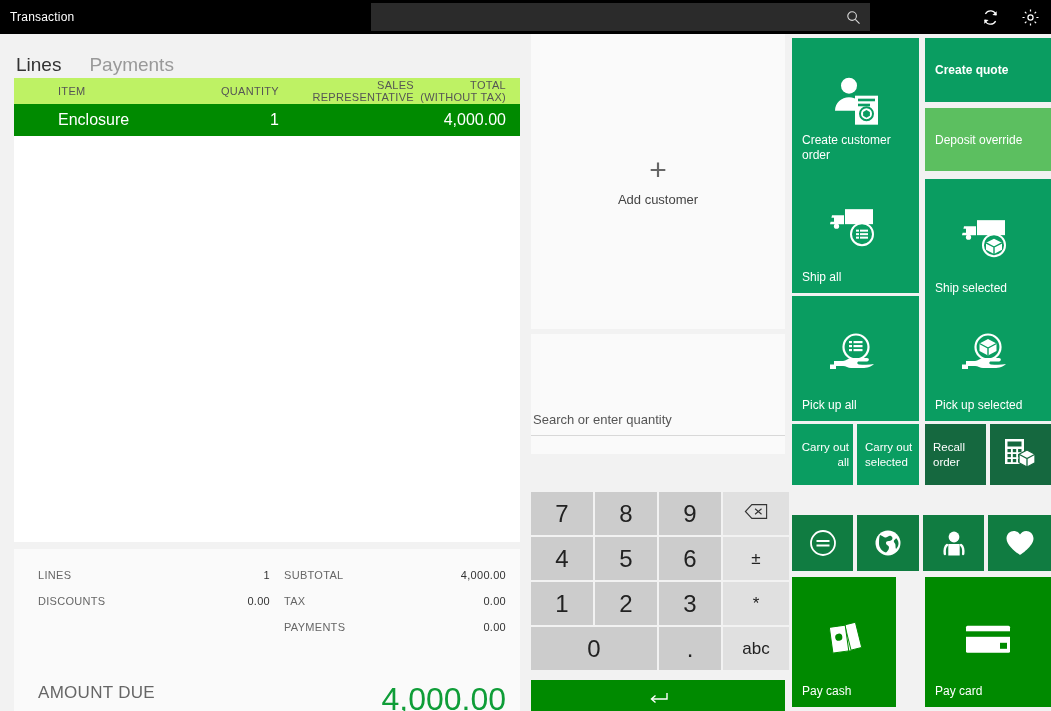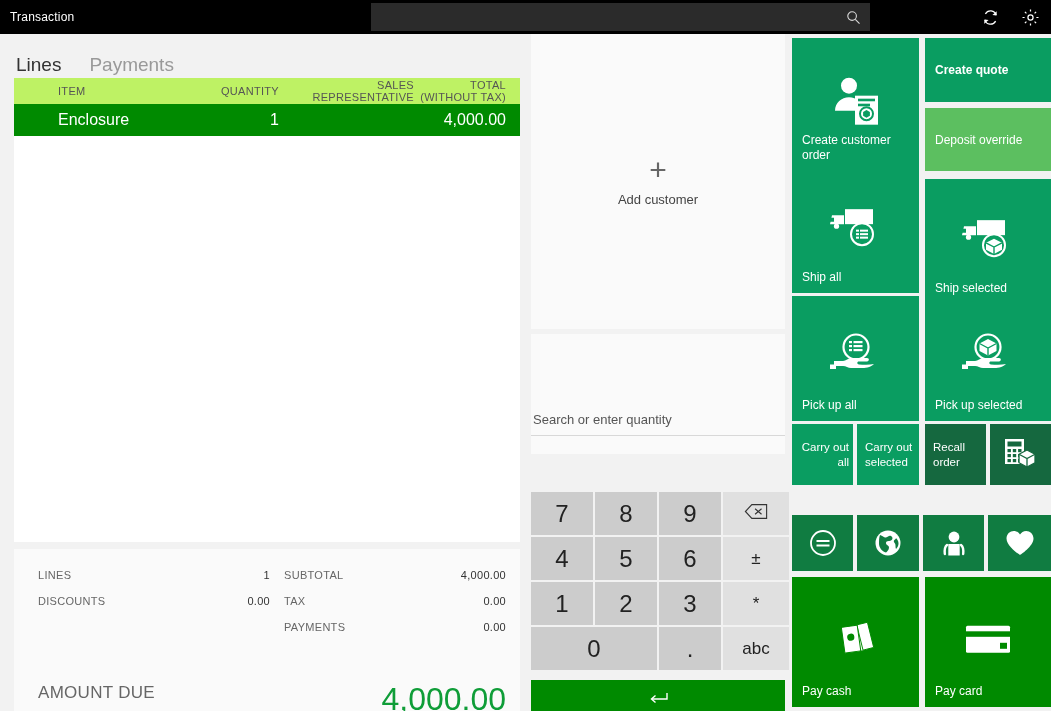--- a/index.html
+++ b/index.html
@@ -426,21 +426,21 @@
   </div>
 
   <div class="tile midgreen" style="left:200px; top:481px; width:63px; height:56px;">
     <div class="tile-icon center">
       <svg width="32" height="30" viewBox="0 0 32 30">
         <path d="M16 27S2.5 18.5 2.5 10.5C2.5 6 6 3 9.8 3c2.8 0 5 1.7 6.2 3.6C17.2 4.7 19.4 3 22.2 3 26 3 29.5 6 29.5 10.5 29.5 18.5 16 27 16 27z" fill="#fff"></path>
       </svg>
     </div>
   </div>
 
-  <div class="tile brightgreen" style="left:4px; top:543px; width:127px; height:130px;">
+  <div class="tile brightgreen" style="left:4px; top:543px; width:104px; height:130px;">
     <div class="tile-icon">
       <svg width="58" height="44" viewBox="0 0 58 44">
         <g transform="rotate(-14 29 22)">
           <rect x="26" y="9" width="11" height="26" fill="#fff"></rect>
           <rect x="33" y="9" width="11" height="26" fill="#fff" stroke="#008A00" stroke-width="0.9"></rect>
         </g>
         <g transform="rotate(-8 29 22)">
           <rect x="16" y="9" width="16" height="26" fill="#fff" stroke="#008A00" stroke-width="1"></rect>
           <circle cx="24" cy="20" r="3.6" fill="#008A00"></circle>
         </g>

